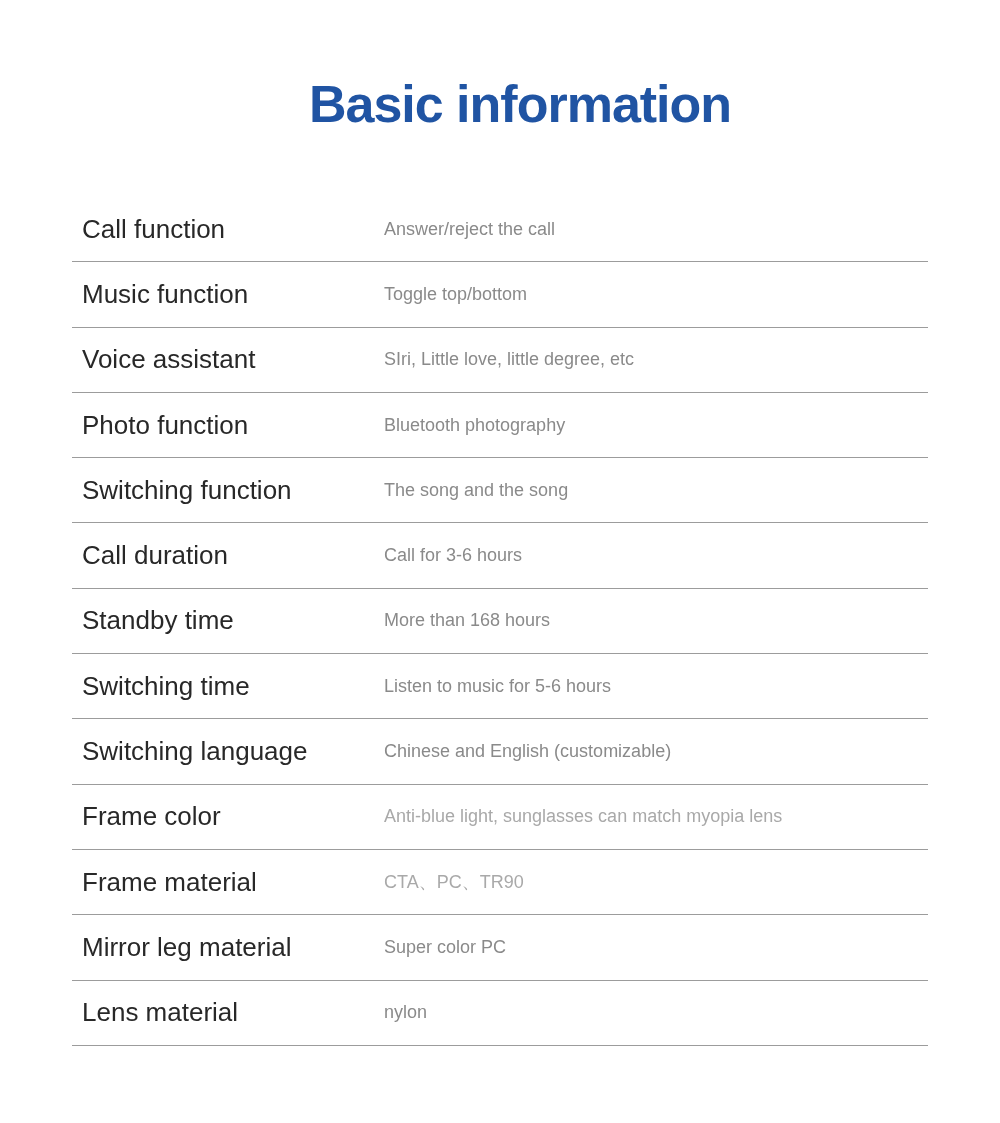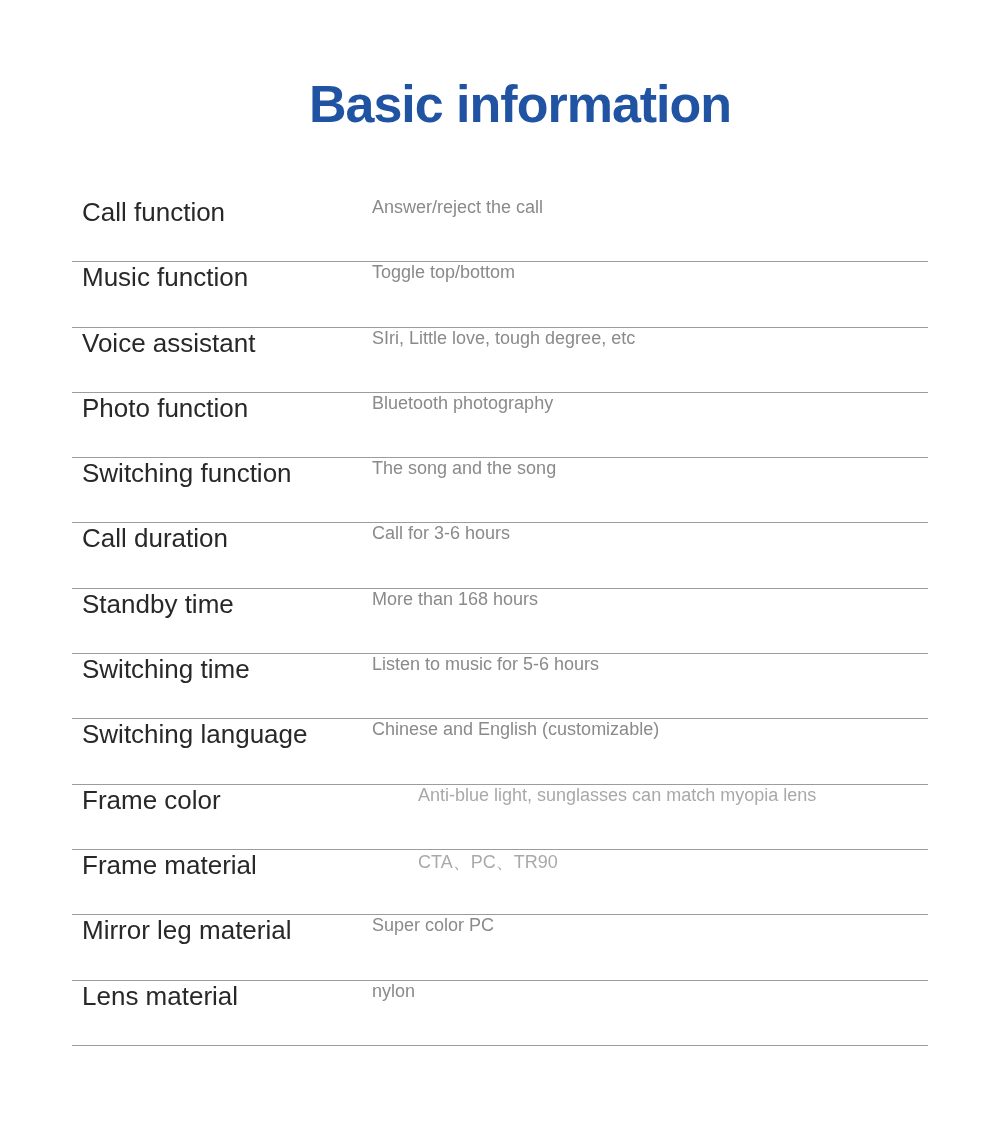--- a/index.html
+++ b/index.html
@@ -27,57 +27,59 @@
     letter-spacing:-1px;
     line-height:57px;
     color:var(--accent);
   }
   .spec-table{
     margin:64px auto 0 72px;
     width:856px;
   }
   .row{
     display:flex;
+    align-items:center;
     height:65.3px;
     border-bottom:1px solid var(--divider);
     overflow:visible;
+    gap:12px;
   }
   .row .label{
     flex:0 0 300px;
     padding-left:10px;
     font-size:26px;
     color:var(--label-text);
     white-space:nowrap;
   }
   .row .value{
     flex:1 1 auto;
     font-size:18px;
     color:var(--value-text);
     white-space:nowrap;
   }
-  .row .value.light{ color:var(--value-text-light);margin-left:46px; }
+  .row .value.light{ color:var(--value-text-light); }
 </style>
 </head>
 <body>
 
 <main class="page">
   <h1 class="title">Basic information</h1>
 
   <section class="spec-table">
       <div class="row">
         <span class="label">Call function</span>
         <span class="value">Answer/reject the call</span>
       </div>
       <div class="row">
         <span class="label">Music function</span>
         <span class="value">Toggle top/bottom</span>
       </div>
       <div class="row">
         <span class="label">Voice assistant</span>
-        <span class="value">SIri, Little love, tough degree, etc</span>
+        <span class="value">SIri, Little love, little degree, etc</span>
       </div>
       <div class="row">
         <span class="label">Photo function</span>
         <span class="value">Bluetooth photography</span>
       </div>
       <div class="row">
         <span class="label">Switching function</span>
         <span class="value">The song and the song</span>
       </div>
       <div class="row">

